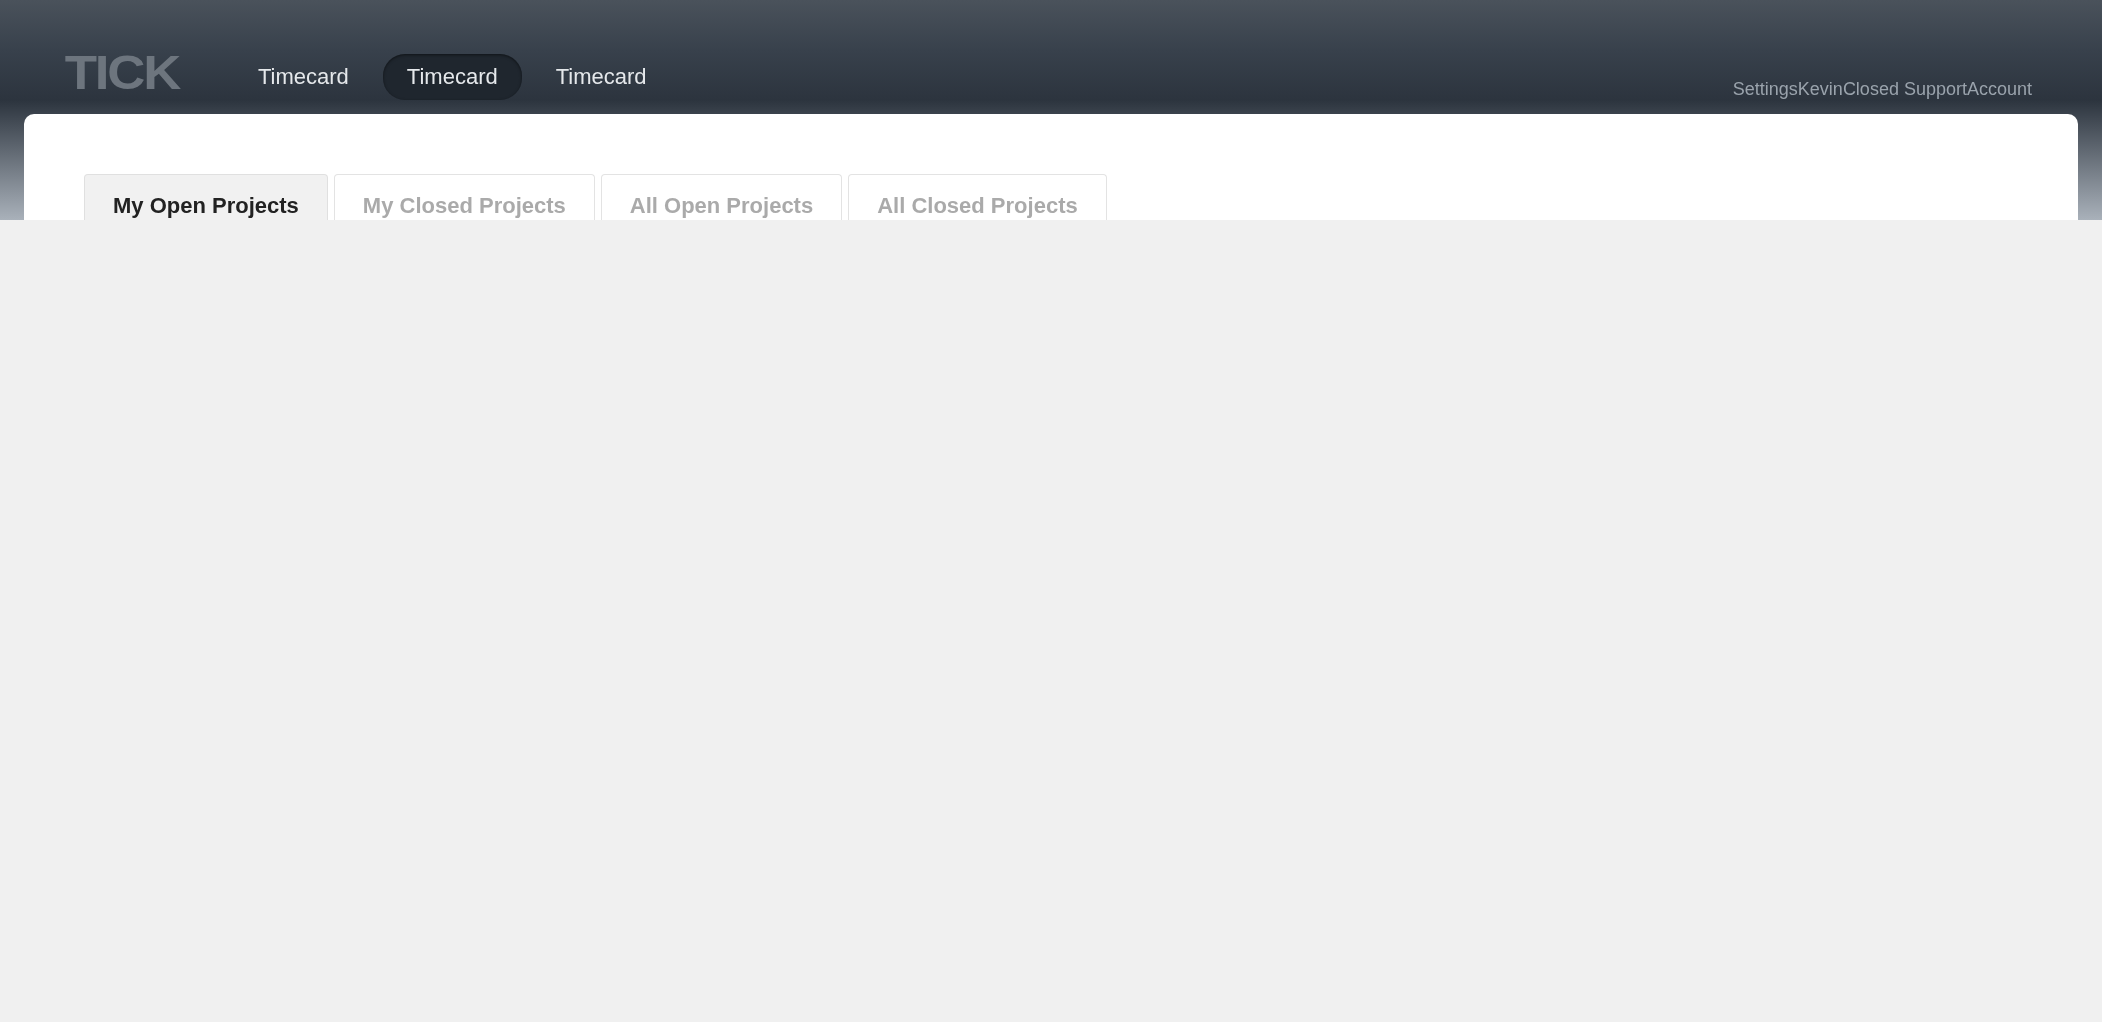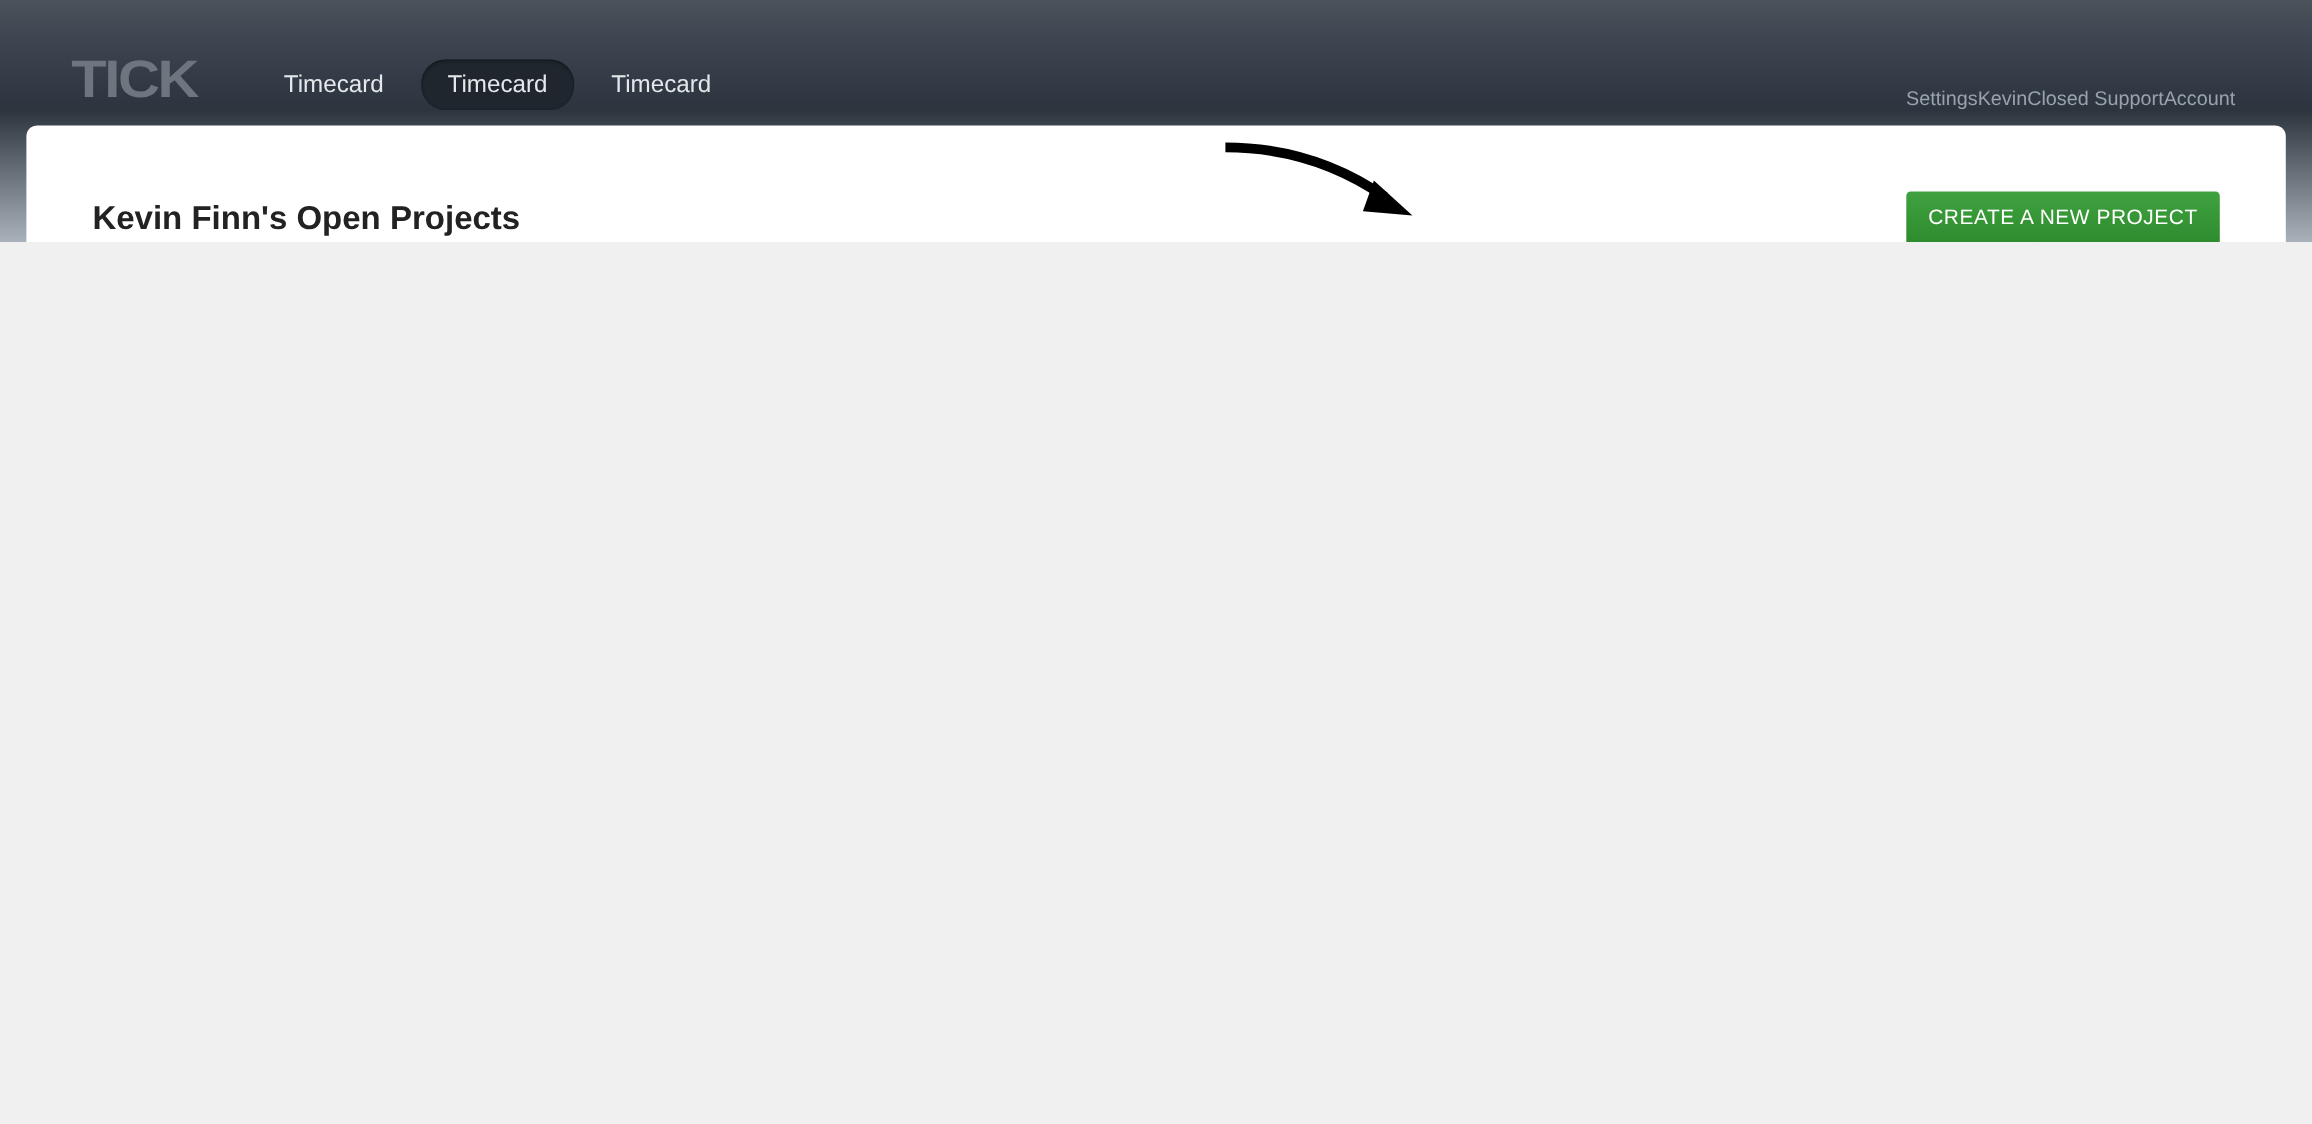--- a/index.html
+++ b/index.html
@@ -230,20 +230,26 @@
     <a>Settings</a>
     <a>Kevin</a>
     <a>Closed Support</a>
     <a>Account</a>
   </nav>
 </div>
 
 <div class="header-gradient">
   <div class="page-card">
 
+    <div class="tabs-row">
+      <div class="tab active">My Open Projects</div>
+      <div class="tab">My Closed Projects</div>
+      <div class="tab">All Open Projects</div>
+      <div class="tab">All Closed Projects</div>
+    </div>
 
     <div class="heading-row">
       <h1 class="page-heading">Kevin Finn's Open Projects</h1>
       <button class="create-btn">CREATE A NEW PROJECT</button>
 
       <svg class="arrow" style="left:1020px; top:-50px;" width="200" height="90" viewBox="0 0 200 90">
         <path d="M10 10 Q 90 10 155 55" stroke="black" stroke-width="9" fill="none"></path>
         <polygon points="145,40 180,72 135,68" fill="black"></polygon>
       </svg>
     </div>

